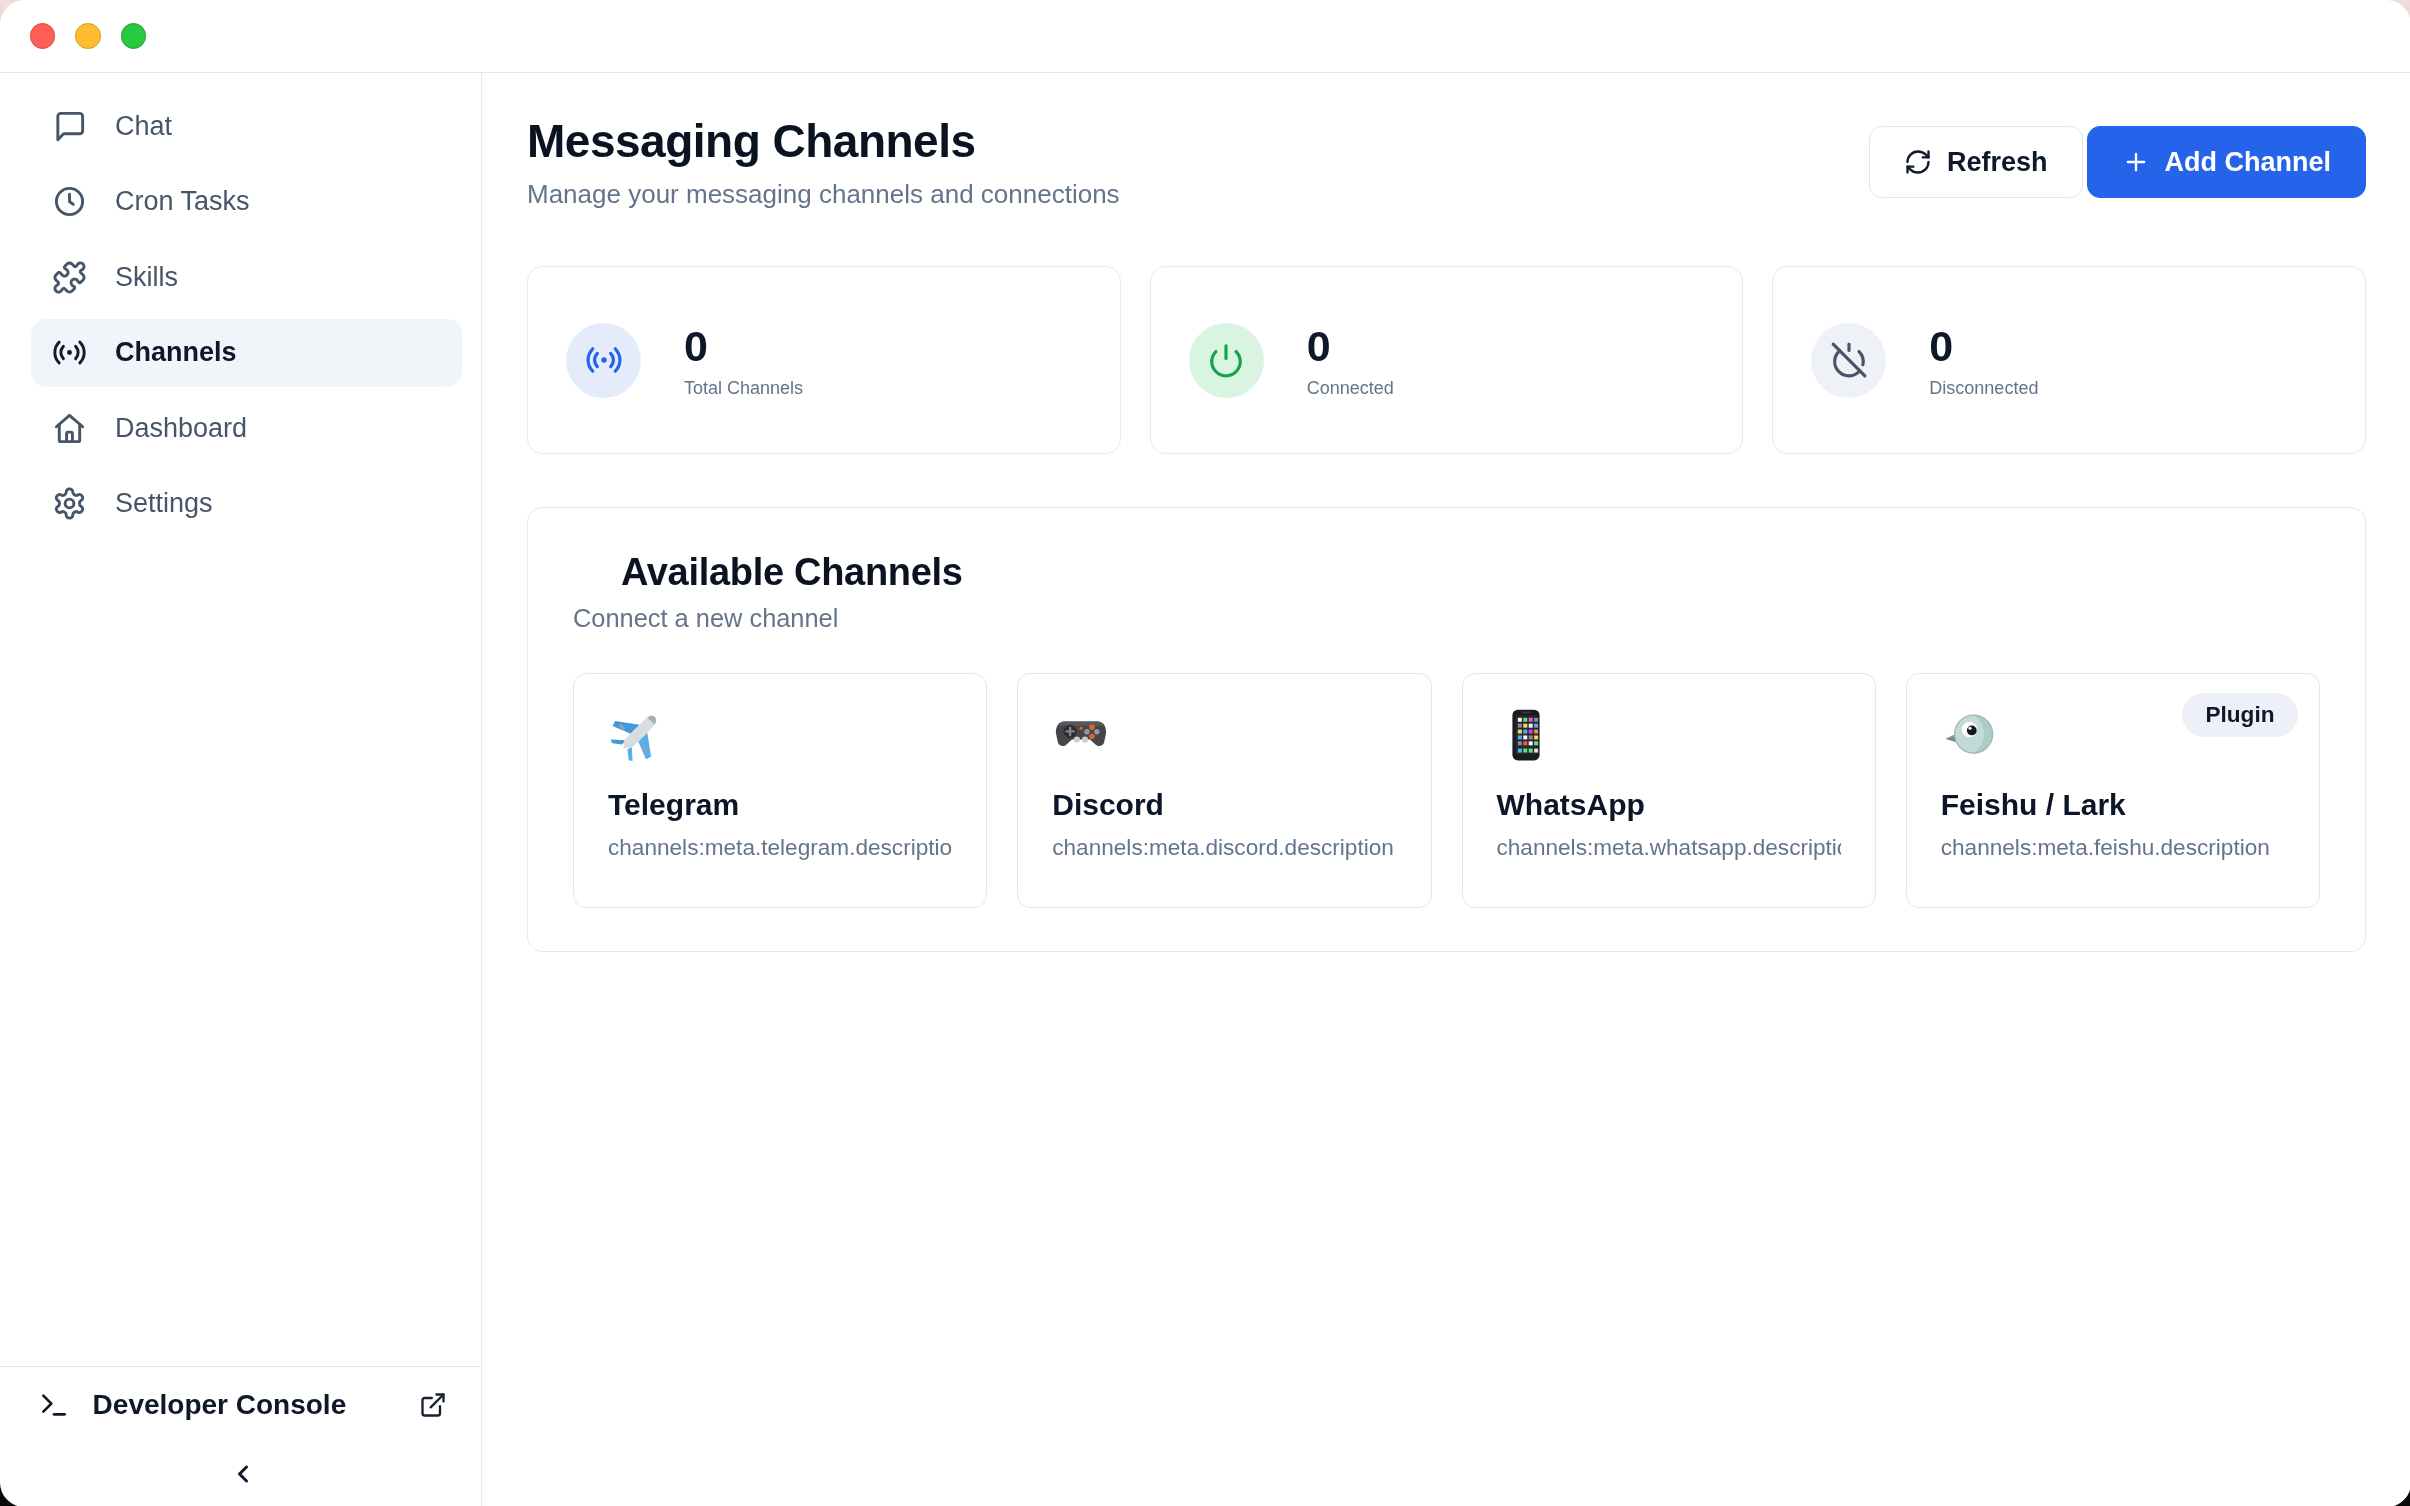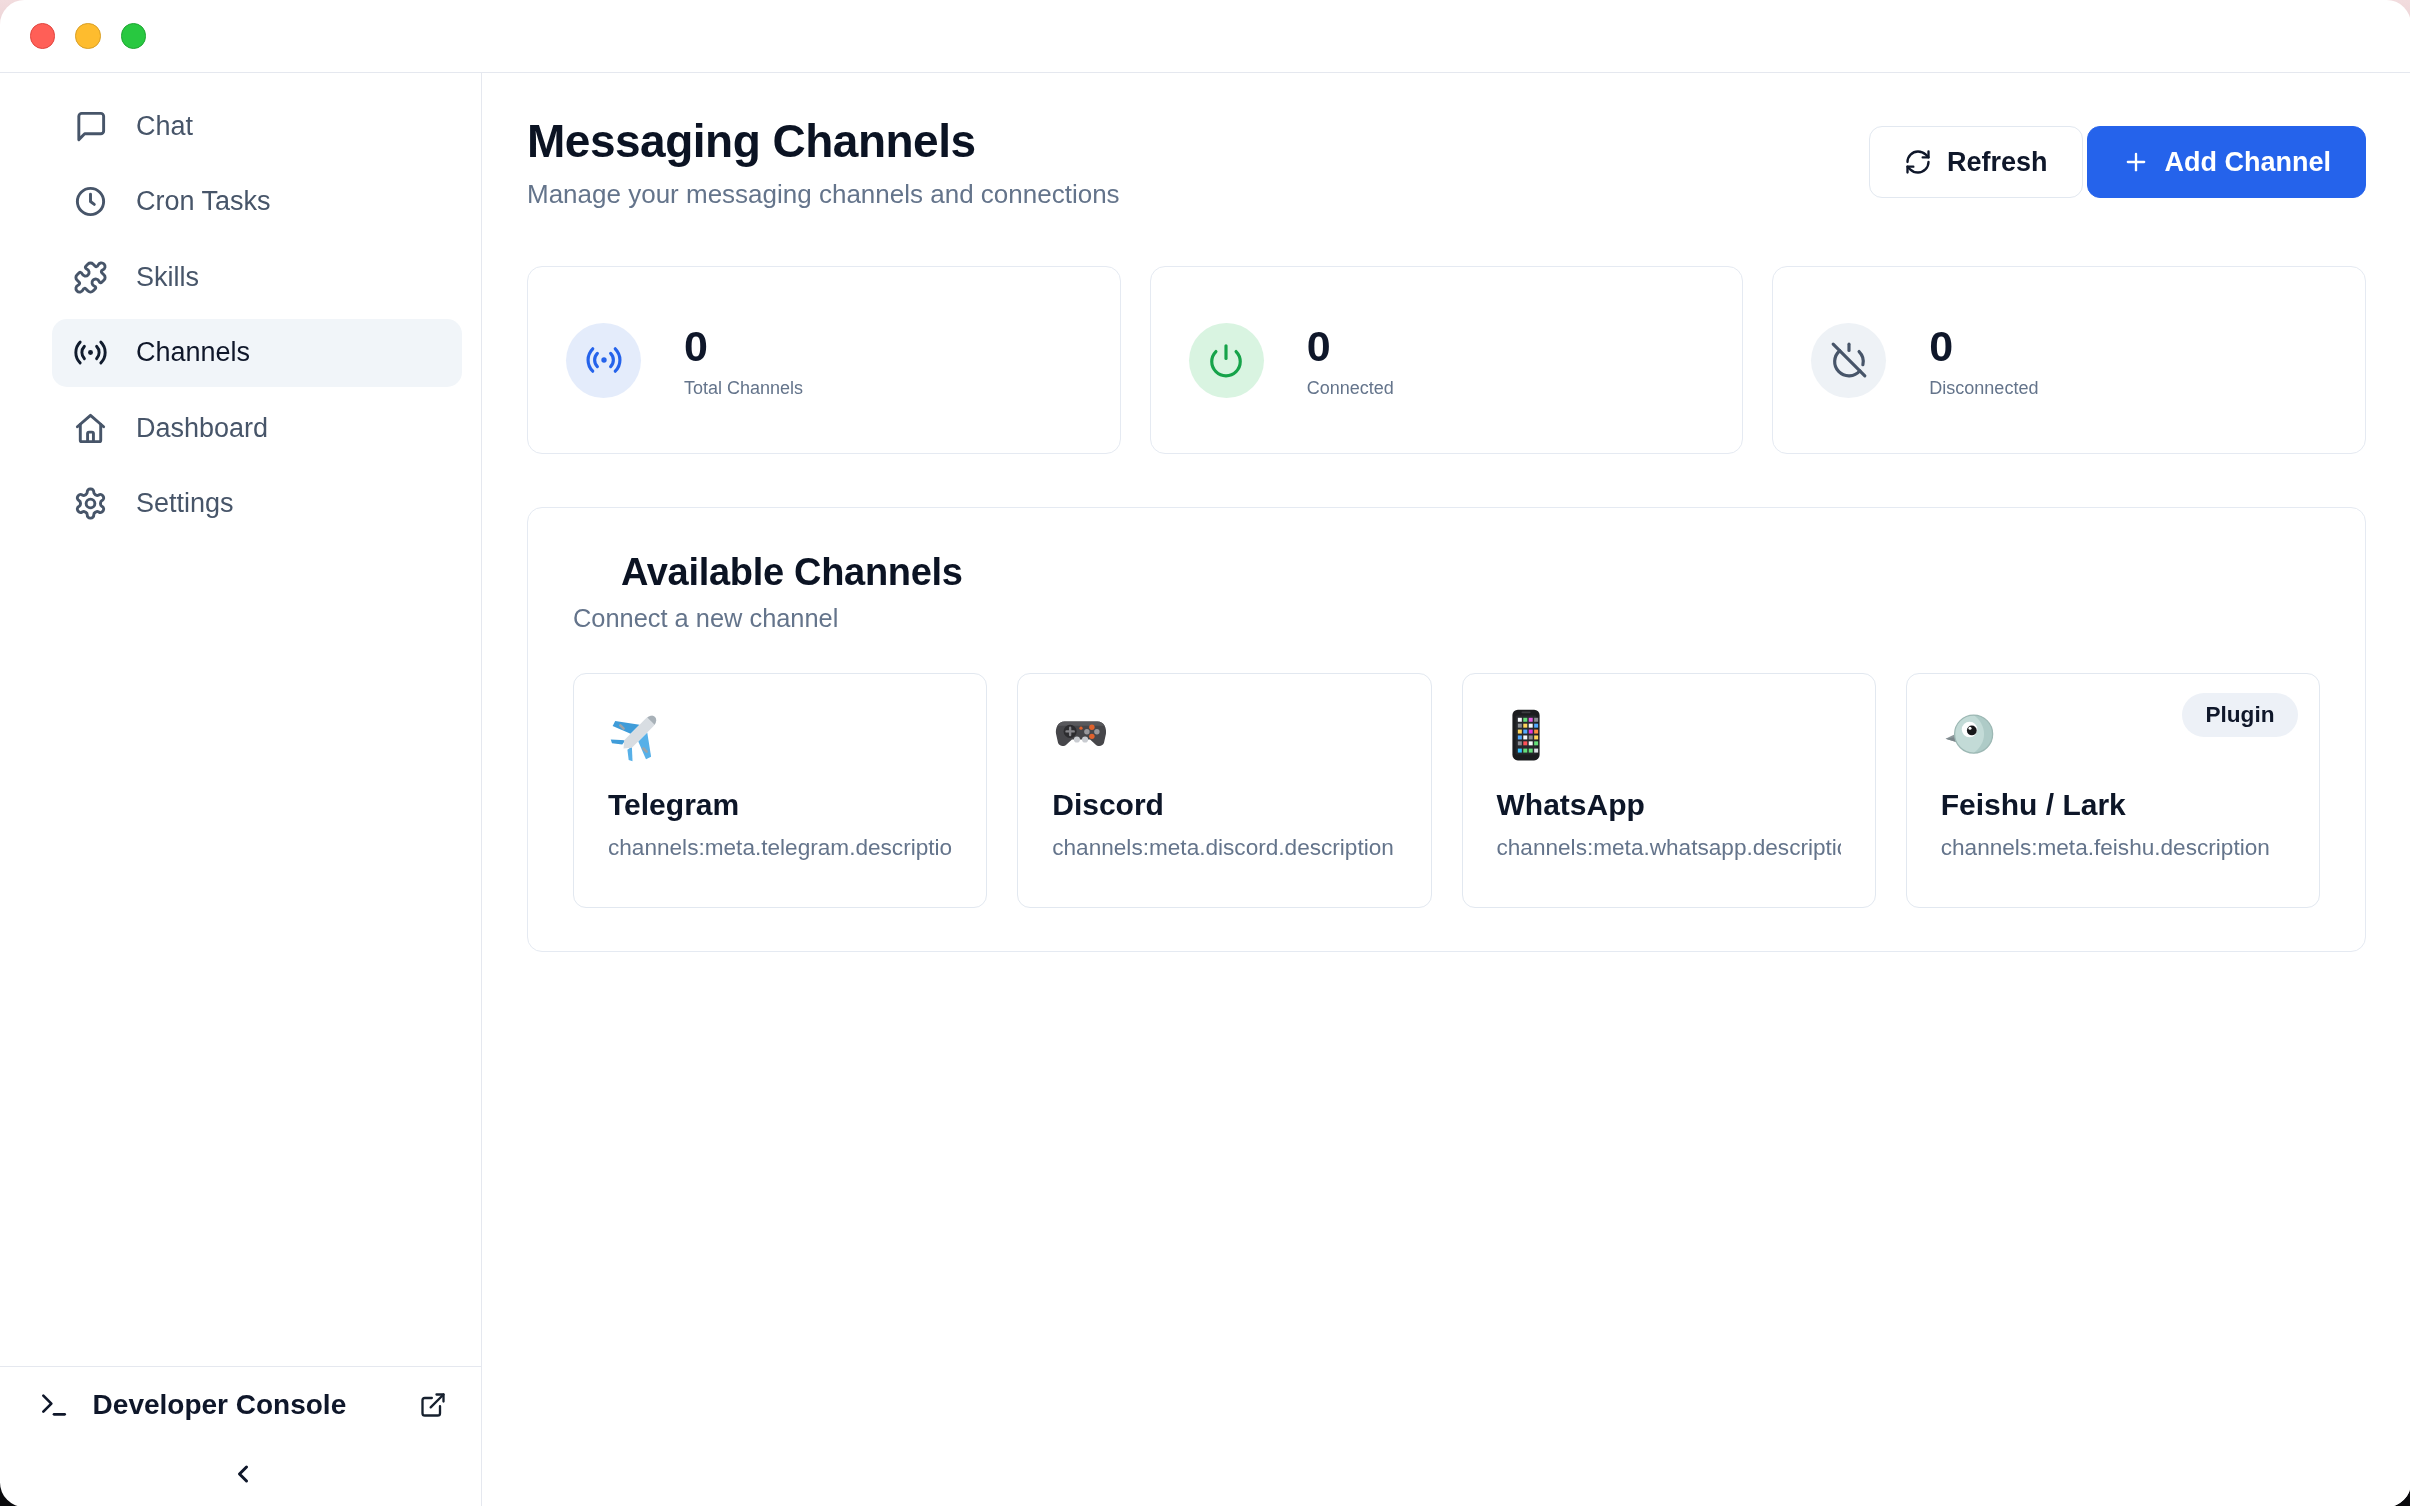--- a/index.html
+++ b/index.html
@@ -13,24 +13,24 @@
   
   .titlebar { height:73px; flex:0 0 73px; border-bottom:0.9px solid #e5e8ef; display:flex; align-items:center; padding-left:30px; }
   .traffic { display:flex; gap:20px; }
   .light { width:25.4px; height:25.4px; border-radius:50%; }
   .light.red { background:#ff5f57; border:0.9px solid #e0443e; }
   .light.yellow { background:#febc2e; border:0.9px solid #d89e24; }
   .light.green { background:#28c840; border:0.9px solid #1fa532; }
   
   .app { flex:1; display:flex; min-height:0; }
   .sidebar { width:482px; flex:0 0 482px; border-right:0.9px solid #e5e8ef; display:flex; flex-direction:column; }
-  .nav { flex:1; padding:19px 19px 0 6px;margin-left:46px; }
+  .nav { flex:1; padding:19px 19px 0 31px; }
   .nav-item { height:68px; margin-bottom:7.5px; border-radius:15px; display:flex; align-items:center; padding-left:21px; gap:28px; color:#475569; font-size:27px; font-weight:500; cursor:pointer; }
   .nav-item .icon { width:35px; height:35px; flex:0 0 35px; display:flex; }
-  .nav-item.active { background:#f1f5f9; color:#0f172a; font-weight:400; }
+  .nav-item.active { background:#f1f5f9; color:#0f172a; font-weight:700; }
   .nav-item.active .icon { color:#111c2e; }
   .sidebar-footer { border-top:0.9px solid #e5e8ef; padding:22px 34px 13px 38px;margin-top:16px; }
   .dev-row { display:flex; align-items:center; gap:22.6px; color:#0f172a; font-size:28px; font-weight:700; cursor:pointer; }
   .dev-row .icon { width:32px; height:32px; display:flex; color:#0f172a; }
   .dev-row .ext { margin-left:auto; width:28px; height:28px; color:#16202e; }
   .collapse-row { display:flex; justify-content:center; margin-top:32px; }
   .collapse-btn { width:41px; height:41px; display:flex; align-items:center; justify-content:center; color:#0f172a; cursor:pointer; }
   .collapse-btn .icon { width:28px; height:28px; display:flex; }
   
   .main { flex:1; padding:41px 45px; overflow:hidden; background:#fff; }

